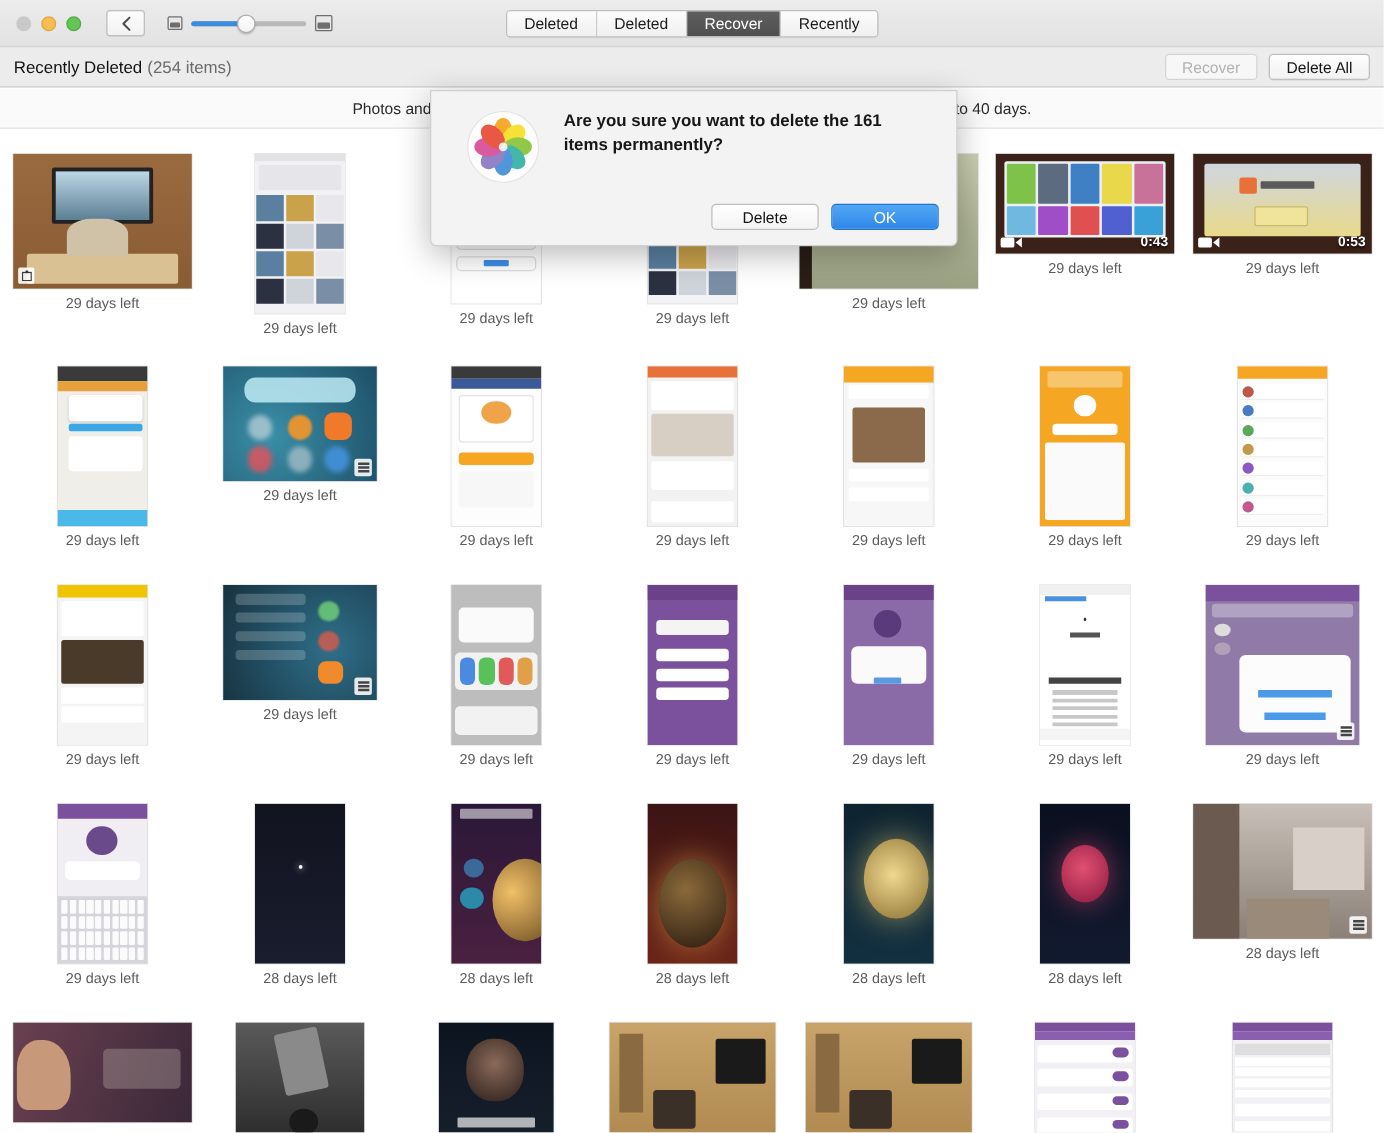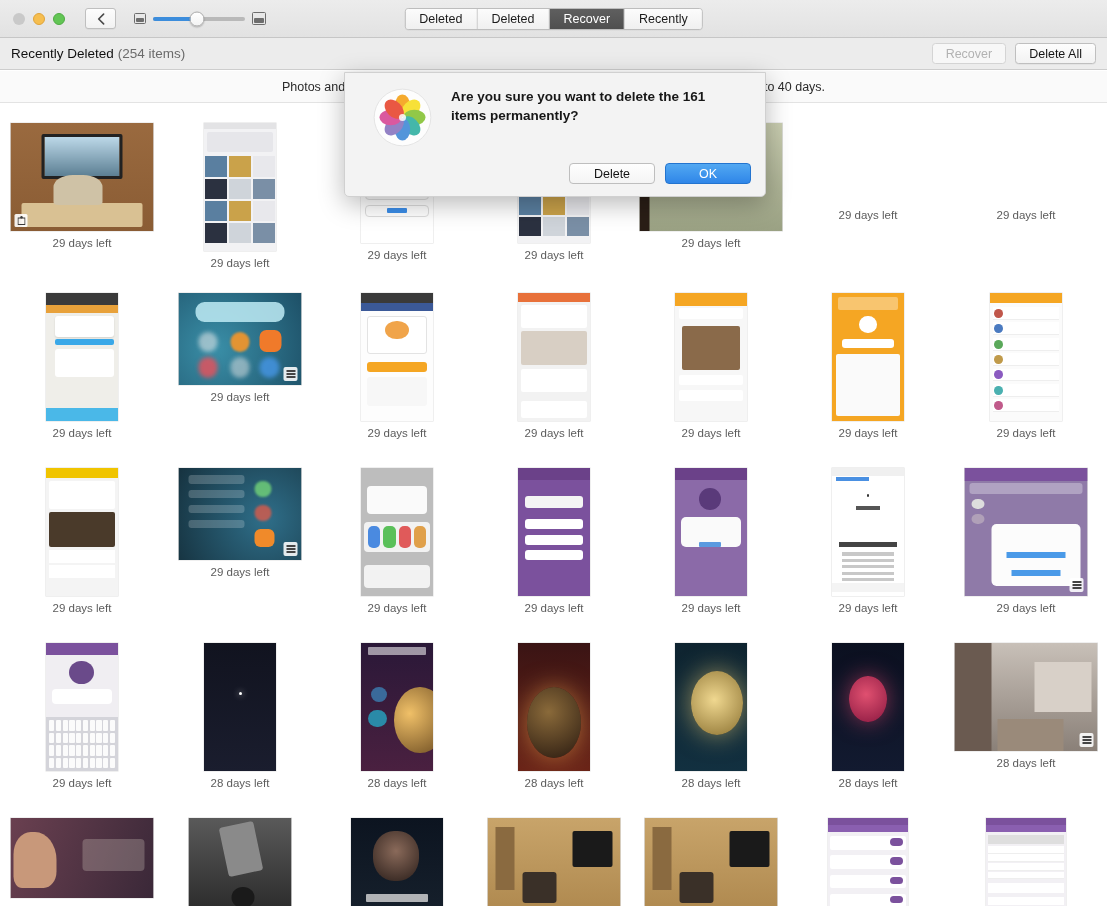--- a/index.html
+++ b/index.html
@@ -280,23 +280,57 @@
     </div>
     <div class="cell" style="left: 633px; top: 11px; width: 156px; height: 134px;">
       <div class="thumb" style="width: 143px; height: 108px;">
         <div class="art" style="background: linear-gradient(rgb(201, 205, 176), rgb(154, 161, 131));">
           <div style="position:absolute;left:0;top:0;width:7%;height:100%;background:#2a1e16"></div>
         </div>
       </div>
       <div class="caption">29 days left</div>
     </div>
     <div class="cell" style="left: 790px; top: 11px; width: 156px; height: 106px;">
+      <div class="thumb" style="width: 143px; height: 80px;">
+        <div class="art" style="background: rgb(59, 34, 24);">
+          <div style="position:absolute;left:5%;top:8%;right:5%;bottom:16%;background:#eceff3;border-radius:2px;display:grid;grid-template-columns:repeat(5,1fr);grid-template-rows:1.4fr 1fr;gap:2px;padding:2px">
+            <div style="background:#7fc24a;border-radius:1px"></div>
+            <div style="background:#5c6b80;border-radius:1px"></div>
+            <div style="background:#3f7fc4;border-radius:1px"></div>
+            <div style="background:#e8d84a;border-radius:1px"></div>
+            <div style="background:#c8729a;border-radius:1px"></div>
+            <div style="background:#6fb8e0;border-radius:1px"></div>
+            <div style="background:#a04ec8;border-radius:1px"></div>
+            <div style="background:#e05050;border-radius:1px"></div>
+            <div style="background:#5060d0;border-radius:1px"></div>
+            <div style="background:#3aa0d8;border-radius:1px"></div>
+          </div>
+        </div>
+        <div class="badge-video">
+          <span class="vcam"></span>
+          <span class="vtri"></span>
+        </div>
+        <div class="vdur">0:43</div>
+      </div>
       <div class="caption">29 days left</div>
     </div>
     <div class="cell" style="left: 948px; top: 11px; width: 156px; height: 106px;">
+      <div class="thumb" style="width: 143px; height: 80px;">
+        <div class="art" style="background: rgb(59, 34, 24);">
+          <div style="position:absolute;left:6%;top:10%;right:6%;bottom:18%;background:linear-gradient(#cfd6e0,#e8d98a);border-radius:2px"></div>
+          <div style="position:absolute;left:26%;top:24%;width:10%;height:16%;background:#e8713a;border-radius:2px"></div>
+          <div style="position:absolute;left:38%;top:28%;width:30%;height:7%;background:#5a5a5a;border-radius:1px"></div>
+          <div style="position:absolute;left:34%;top:52%;width:30%;height:20%;background:#f0e39a;border:1px solid #c9bb6e;border-radius:2px"></div>
+        </div>
+        <div class="badge-video">
+          <span class="vcam"></span>
+          <span class="vtri"></span>
+        </div>
+        <div class="vdur">0:53</div>
+      </div>
       <div class="caption">29 days left</div>
     </div>
     <div class="cell" style="left: 4px; top: 181px; width: 156px; height: 154px;">
       <div class="thumb" style="width: 72px; height: 128px;">
         <div class="art" style="background: rgb(239, 238, 233);">
           <div style="position:absolute;top:0;left:0;right:0;height:9%;background:#3a3a3a"></div>
           <div style="position:absolute;top:9%;left:0;right:0;height:7%;background:#e8a13a"></div>
           <div style="position:absolute;top:18%;left:12%;right:6%;height:16%;background:#fff;border-radius:3px;box-shadow:0 1px 2px rgba(0,0,0,.12)"></div>
           <div style="position:absolute;top:36%;left:12%;right:6%;height:5%;background:#3aa8e8;border-radius:2px"></div>
           <div style="position:absolute;top:44%;left:12%;right:6%;height:22%;background:#fff;border-radius:3px"></div>

